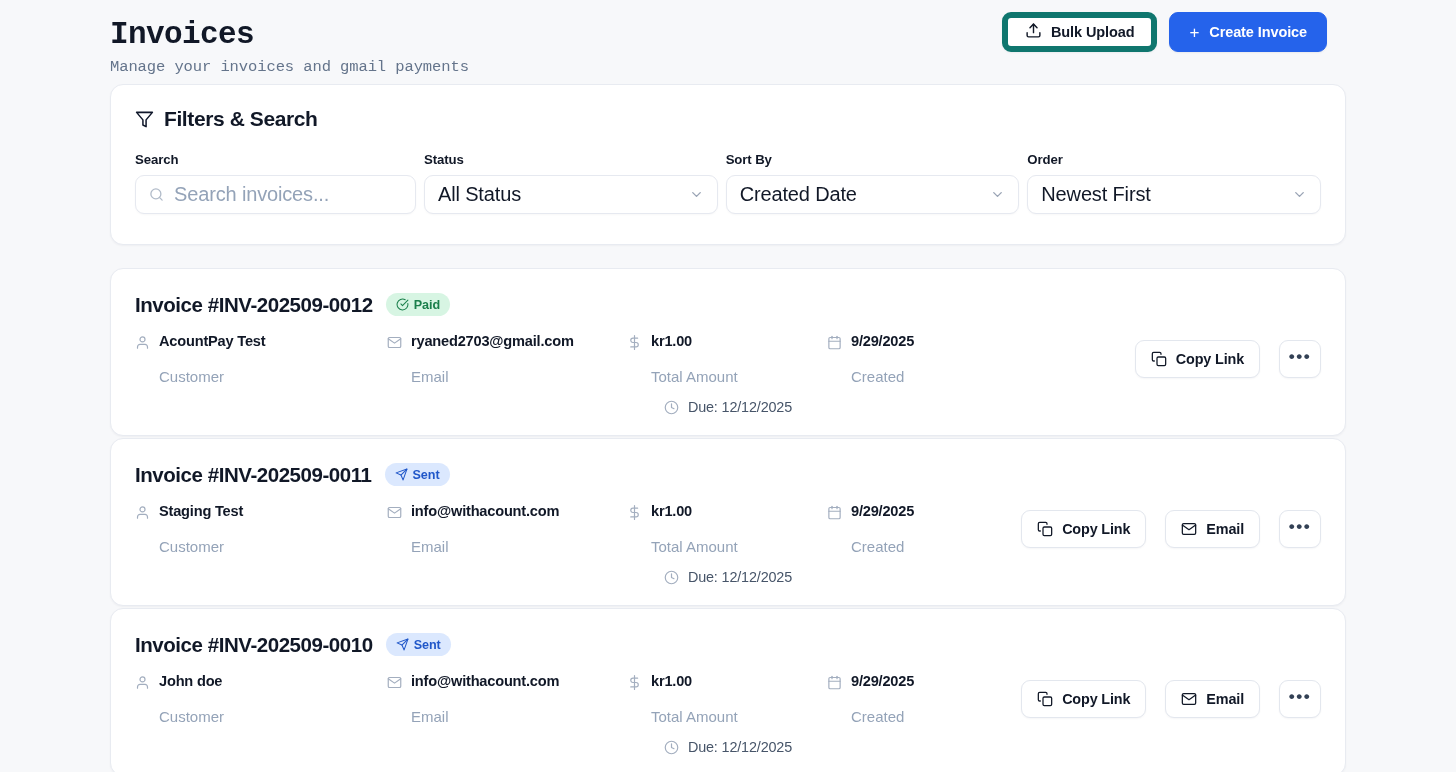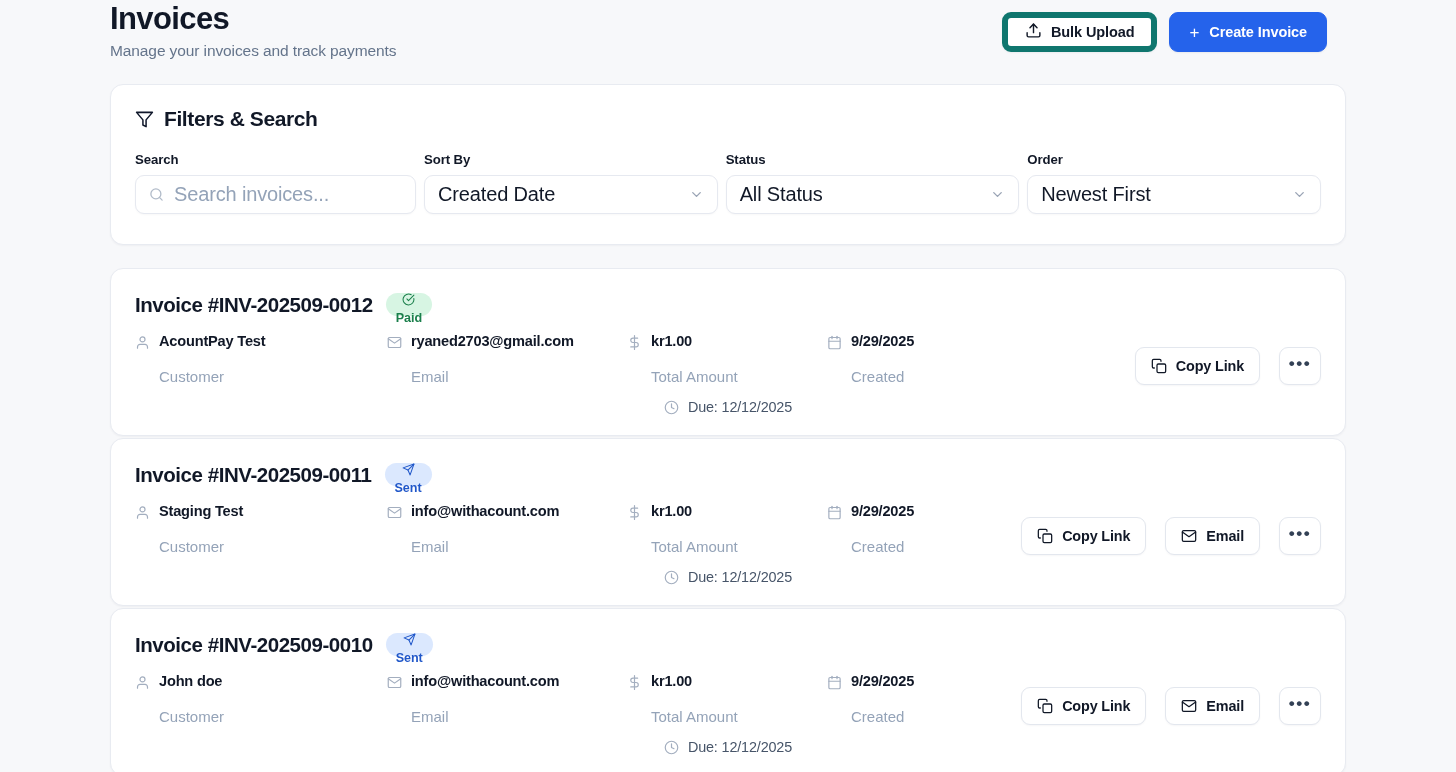--- a/index.html
+++ b/index.html
@@ -11,21 +11,21 @@
     overflow: hidden;
   }
   .page { width: 1456px; height: 772px; position: relative; }
 
   
   .page-header {
     position: absolute; left: 0; top: 0; width: 1456px; height: 78px;
     padding: 0 129px 0 110px;
     display: flex; align-items: flex-start; justify-content: space-between;
   }
-  .header-text { padding-top: 0px; }
+  .header-text { padding-top: 16px; font-family: Liberation Mono, monospace; }
   .page-title {
     font-size: 31px; font-weight: 700; letter-spacing: -0.6px;
     line-height: 38px; color: #111827;
   }
   .page-subtitle {
     font-size: 15.5px; color: #64748b; line-height: 22px; margin-top: 2px;
     letter-spacing: -0.1px;
   }
   .header-actions { display: flex; gap: 12px; align-items: center; padding-top: 12px; }
 
@@ -91,26 +91,26 @@
     position: absolute; left: 110px; width: 1236px;
     padding: 22px 24px 20px 24px;
   }
   .inv-title-row { display: flex; align-items: center; gap: 13px; height: 27px; }
   .inv-title {
     font-size: 20.5px; font-weight: 700; color: #111827; letter-spacing: -0.45px;
   }
   .badge {
     display: inline-flex; align-items: center; gap: 5px;
     height: 23px; padding: 0 10px; border-radius: 999px;
-    font-size: 12.6px; font-weight: 700; letter-spacing: -0.05px; flex-direction: column;
+    font-size: 12.6px; font-weight: 700; letter-spacing: -0.05px;
   }
   .badge.paid { background: #d7f5e3; color: #1a7f4b; }
   .badge.sent { background: #dbe8fe; color: #2057c9; }
 
-  .inv-body { display: flex; align-items: flex-end; justify-content: space-between; }
+  .inv-body { display: flex; align-items: center; justify-content: space-between; }
   .inv-meta {
     margin-top: 14px; display: grid; grid-template-columns: 252px 240px 200px 1fr;
     column-gap: 0px; flex: 1 1 auto;
   }
   .meta-item { display: flex; gap: 9px; align-items: flex-start; }
   .meta-icon { color: #94a3b8; display: flex; margin-top: 3px; flex: 0 0 auto; }
   .meta-value {
     font-size: 14.6px; font-weight: 700; color: #111827; line-height: 19px;
     letter-spacing: -0.2px;
   }
@@ -137,21 +137,21 @@
   .inv-due .meta-icon { margin-top: 0; }
 </style>
 </head>
 <body>
 
 <div class="page">
 
   <div class="page-header">
     <div class="header-text">
       <div class="page-title">Invoices</div>
-      <div class="page-subtitle">Manage your invoices and track payments</div>
+      <div class="page-subtitle">Manage your invoices and gmail payments</div>
     </div>
     <div class="header-actions">
       <button class="btn btn-outline">
         <span class="ico">
           <svg width="17" height="17" viewBox="0 0 24 24" fill="none" stroke="#111827" stroke-width="2" stroke-linecap="round" stroke-linejoin="round">
             <path d="M21 15v4a2 2 0 0 1-2 2H5a2 2 0 0 1-2-2v-4"></path>
             <polyline points="17 8 12 3 7 8"></polyline>
             <line x1="12" y1="3" x2="12" y2="15"></line>
           </svg>
         </span>
@@ -183,35 +183,35 @@
             <svg width="15" height="15" viewBox="0 0 24 24" fill="none" stroke="#b1bbc9" stroke-width="2.1" stroke-linecap="round" stroke-linejoin="round">
               <circle cx="11" cy="11" r="8"></circle>
                 <line x1="21" y1="21" x2="16.65" y2="16.65"></line>
             </svg>
           </span>
           <span class="placeholder">Search invoices...</span>
         </div>
       </div>
 
       <div>
-        <label class="field-label">Sort By</label>
+        <label class="field-label">Status</label>
         <div class="control select">
-          <span>Created Date</span>
+          <span>All Status</span>
           <span class="chev">
             <svg width="15" height="15" viewBox="0 0 24 24" fill="none" stroke="#9aa4b5" stroke-width="2.2" stroke-linecap="round" stroke-linejoin="round">
                 <polyline points="6 9 12 15 18 9"></polyline>
               </svg>
           </span>
         </div>
       </div>
 
       <div>
-        <label class="field-label">Status</label>
+        <label class="field-label">Sort By</label>
         <div class="control select">
-          <span>All Status</span>
+          <span>Created Date</span>
           <span class="chev">
             <svg width="15" height="15" viewBox="0 0 24 24" fill="none" stroke="#9aa4b5" stroke-width="2.2" stroke-linecap="round" stroke-linejoin="round">
                 <polyline points="6 9 12 15 18 9"></polyline>
               </svg>
           </span>
         </div>
       </div>
 
       <div>
         <label class="field-label">Order</label>

